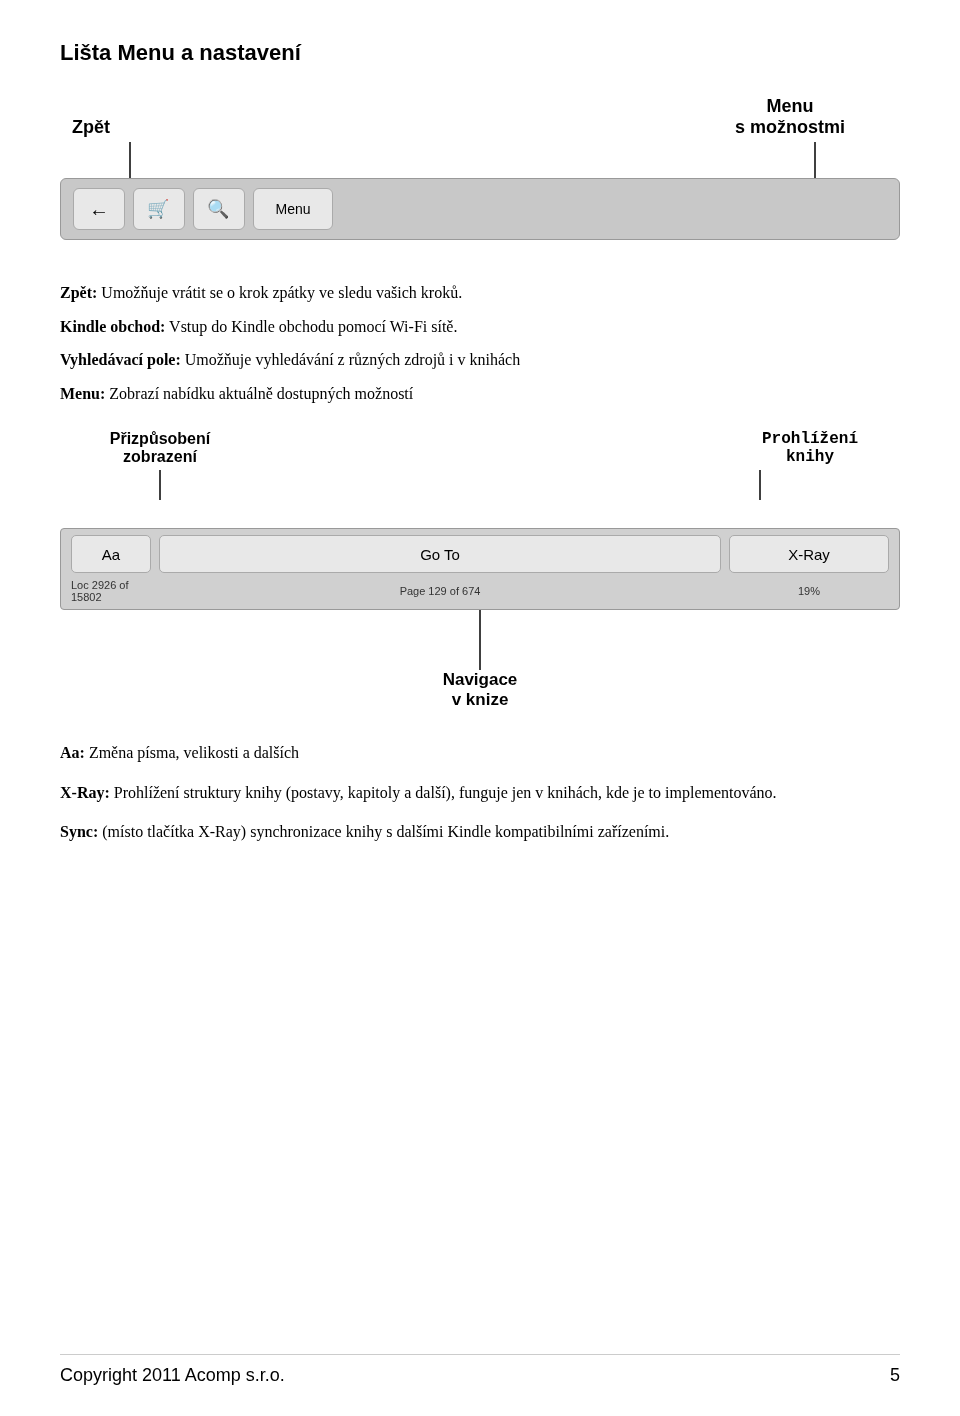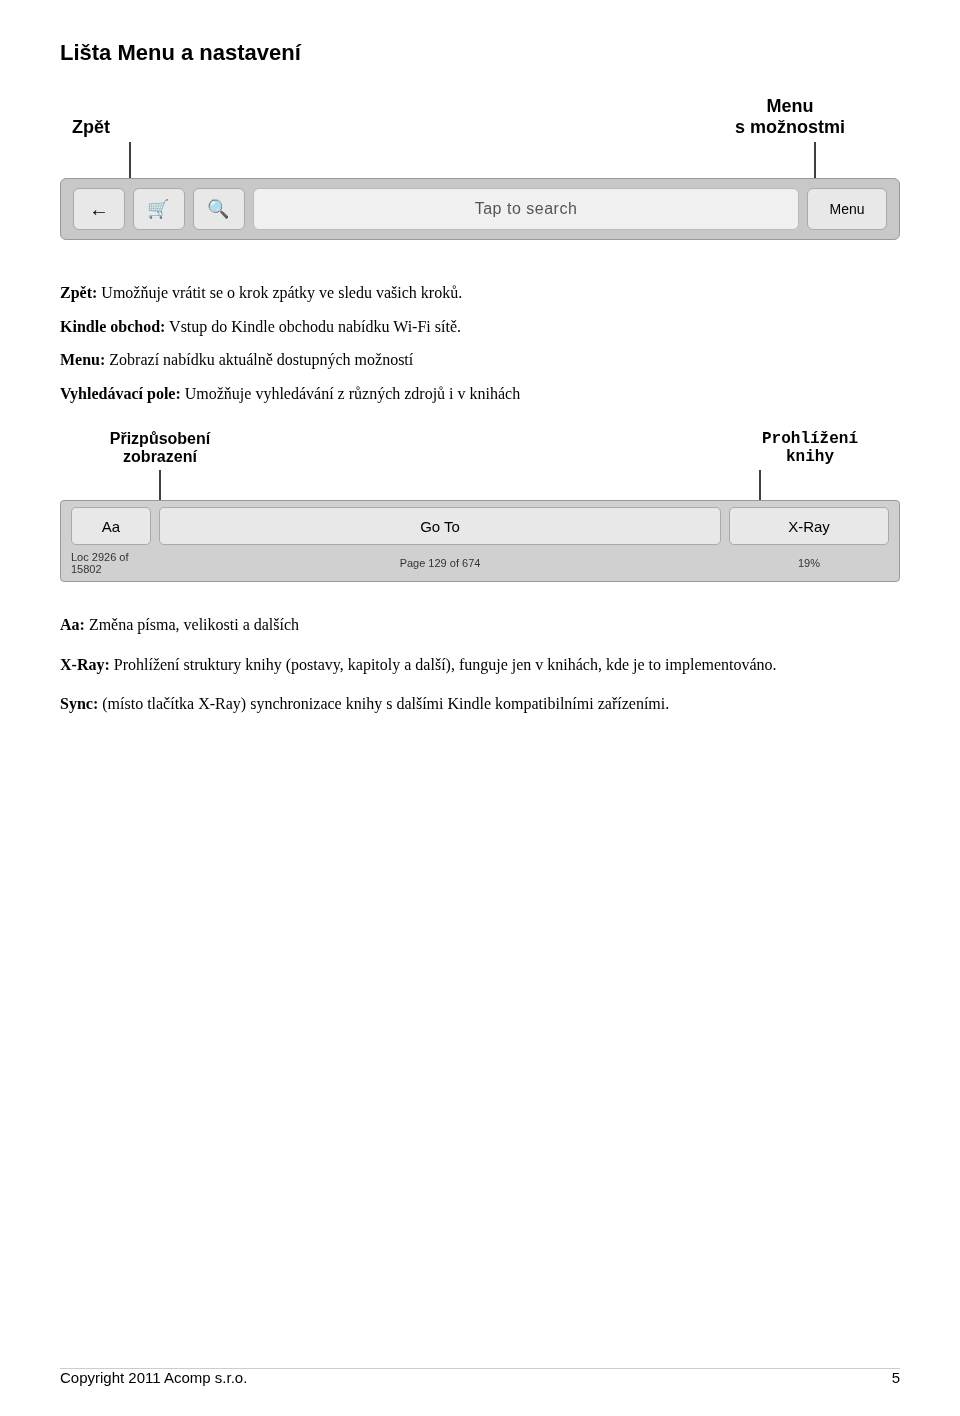--- a/index.html
+++ b/index.html
@@ -88,20 +88,21 @@
     
     .toolbar-diagram-section {
       position: relative;
       margin-bottom: 30px;
     }
     .toolbar-bar {
       background: #d0d0d0;
       border: 1px solid #999;
       border-radius: 4px;
       padding: 6px 10px;
+      margin-top: 28px;
     }
     .toolbar-top-row {
       display: flex;
       align-items: center;
       gap: 8px;
       margin-bottom: 6px;
     }
     .toolbar-btn {
       background: #e8e8e8;
       border: 1px solid #aaa;
@@ -146,24 +147,24 @@
       margin-top: 13px;
     }
     
     .page-footer {
       position: absolute;
       bottom: 30px;
       left: 60px;
       right: 60px;
       display: flex;
       justify-content: space-between;
-      font-size: 15px;
+      font-size: 18px;
       font-family: Arial, sans-serif;
       border-top: 1px solid #ccc;
-      padding-top: 0;
+      padding-top: 10px;
     }
   </style>
 </head>
 <body>
 
 <h1 class="page-title">Lišta Menu a nastavení</h1>
 
 <div class="menu-diagram-section">
 
   <div style="display:flex; justify-content:space-between; align-items:flex-end; padding: 0 0 4px 0; position:relative;">
@@ -184,42 +185,39 @@
   <div class="menu-bar">
     <div class="menu-btn btn-back">
       <span>←</span>
     </div>
     <div class="menu-btn btn-cart">
       <span>🛒</span>
     </div>
     <div class="menu-btn btn-search">
       <span>🔍</span>
     </div>
-    <div class="menu-btn btn-tap-to-search">
-      <span>Tap to search</span>
-    </div>
     <div class="menu-btn btn-menu">
       <span>Menu</span>
     </div>
   </div>
 
 </div>
 
 <div class="description-section">
   <p>
     <span class="desc-bold">Zpět:</span><span> Umožňuje vrátit se o krok zpátky ve sledu vašich kroků.</span>
   </p>
   <p>
-    <span class="desc-bold">Kindle obchod:</span><span> Vstup do Kindle obchodu nabídku Wi-Fi sítě.</span>
+    <span class="desc-bold">Kindle obchod:</span><span> Vstup do Kindle obchodu pomocí Wi-Fi sítě.</span>
+  </p>
+  <p>
+    <span class="desc-bold">Vyhledávací pole:</span><span> Umožňuje vyhledávání z různých zdrojů i v knihách</span>
   </p>
   <p>
     <span class="desc-bold">Menu:</span><span> Zobrazí nabídku aktuálně dostupných možností</span>
-  </p>
-  <p>
-    <span class="desc-bold">Vyhledávací pole:</span><span> Umožňuje vyhledávání z různých zdrojů i v knihách</span>
   </p>
 </div>
 
 <div class="toolbar-diagram-section">
 
   <div style="display:flex; justify-content:space-between; align-items:flex-end; padding-bottom:4px;">
     <div style="font-size:16px;font-weight:bold;font-family:Arial,sans-serif;text-align:center;width:200px;white-space:pre-line;">Přizpůsobení
 zobrazení</div>
     <div style="font-size:16px;font-weight:bold;font-family:Liberation Mono, monospace;text-align:center;width:180px;white-space:pre-line;">Prohlížení
 knihy</div>
@@ -244,20 +242,28 @@
         <span>X-Ray</span>
       </div>
     </div>
     <div class="toolbar-bottom-row">
       <div class="loc-text">Loc 2926 of 15802</div>
       <div class="page-text">Page 129 of 674</div>
       <div class="pct-text">19%</div>
     </div>
   </div>
 
+  <div style="position:relative; height:100px;">
+    <svg width="840" height="100" style="display:block; position:absolute; top:0; left:0;">
+
+      <line x1="420" y1="0" x2="420" y2="60" stroke="#000" stroke-width="1.5"></line>
+    </svg>
+    <div style="position:absolute; bottom:0; left:50%; transform:translateX(-50%); font-size:17px; font-weight:bold; font-family:Arial,sans-serif; text-align:center; white-space:pre-line;">Navigace
+v knize</div>
+  </div>
 </div>
 
 <div class="bullets-section">
   <p>
     <span class="desc-bold">Aa:</span><span> Změna písma, velikosti a dalších</span>
   </p>
   <p>
     <span class="desc-bold">X-Ray:</span><span> Prohlížení struktury knihy (postavy, kapitoly a další), funguje jen
 v knihách, kde je to implementováno.</span>
   </p>

